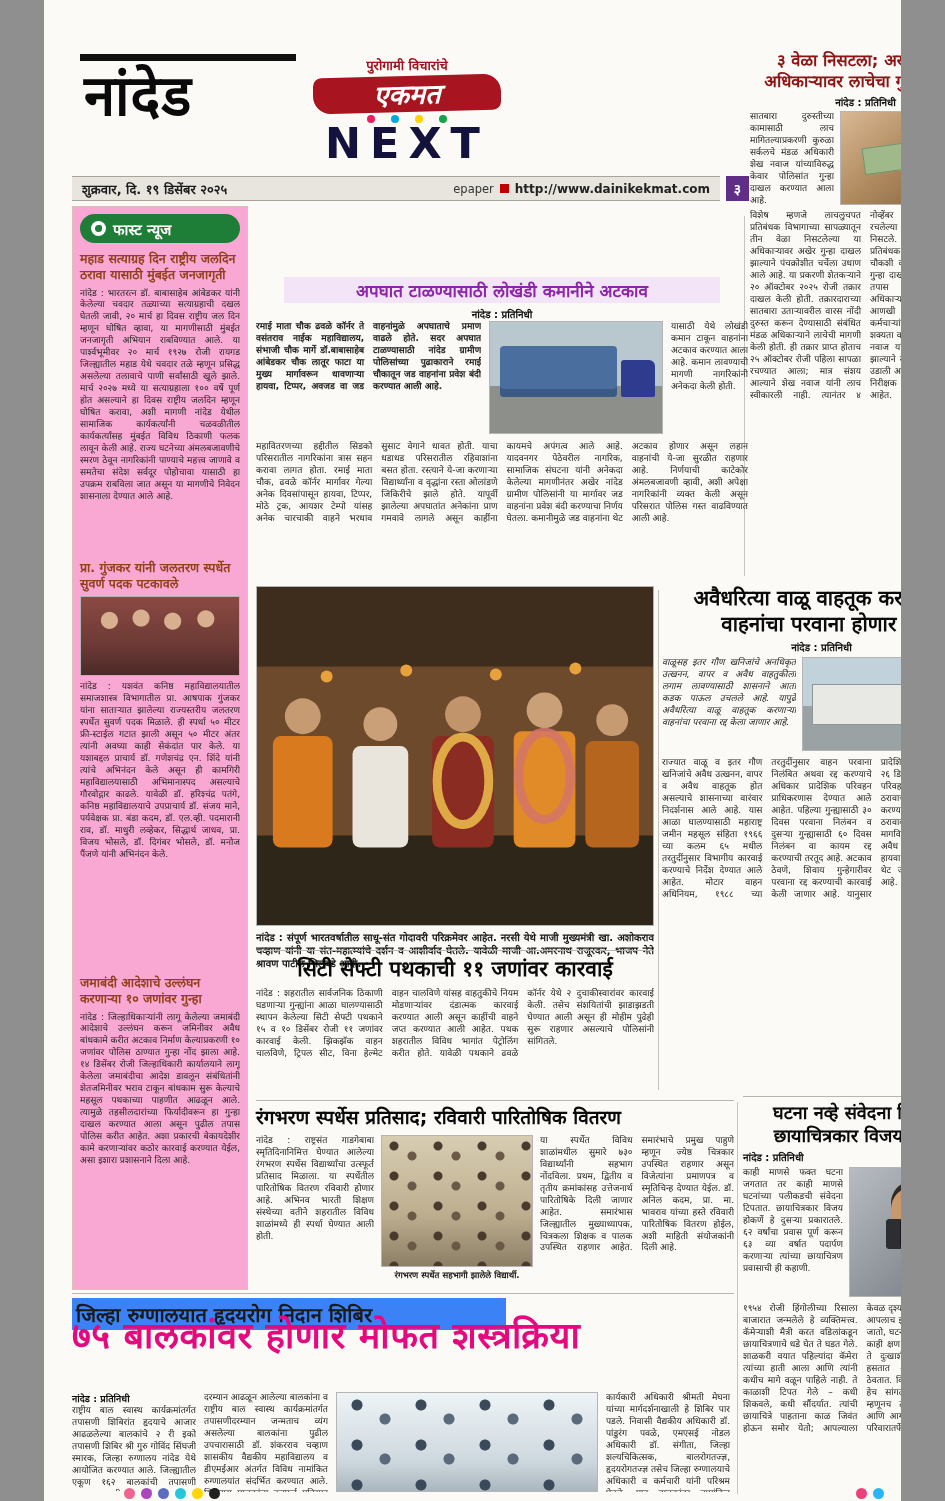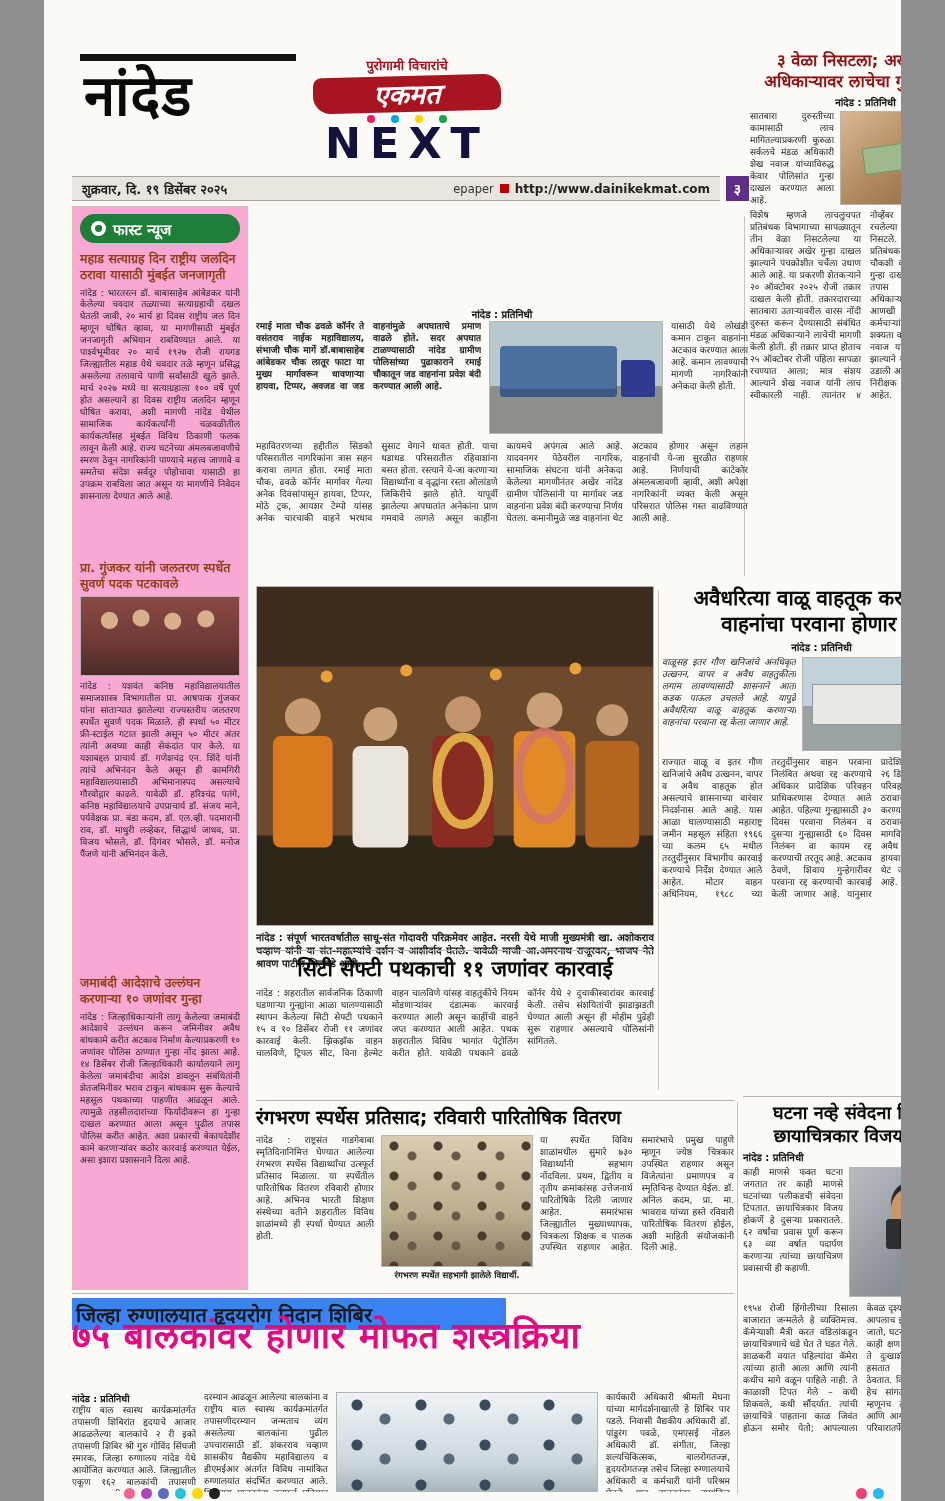--- a/index.html
+++ b/index.html
@@ -172,20 +172,21 @@
       <div class="photo ph-award" style="width:160px;height:80px;margin:2px 0 5px;"></div>
       <div class="bodytext sb-body2">नांदेड : यशवंत कनिष्ठ महाविद्यालयातील समाजशास्त्र विभागातील प्रा. आषपाक गुंजकर यांना साताऱ्यात झालेल्या राज्यस्तरीय जलतरण स्पर्धेत सुवर्ण पदक मिळाले. ही स्पर्धा ५० मीटर फ्री-स्टाईल गटात झाली असून ५० मीटर अंतर त्यांनी अवघ्या काही सेकंदांत पार केले. या यशाबद्दल प्राचार्य डॉ. गणेशचंद्र एन. शिंदे यांनी त्यांचे अभिनंदन केले असून ही कामगिरी महाविद्यालयासाठी अभिमानास्पद असल्याचे गौरवोद्गार काढले. यावेळी डॉ. हरिश्चंद्र पतंगे, कनिष्ठ महाविद्यालयाचे उपप्राचार्य डॉ. संजय माने, पर्यवेक्षक प्रा. बंडा कदम, डॉ. एल.व्ही. पदमारानी राव, डॉ. माधुरी लव्हेकर, सिद्धार्थ जाधव, प्रा. विजय भोसले, डॉ. दिगंबर भोसले, डॉ. मनोज पैंजणे यांनी अभिनंदन केले.</div>
     </div>
 
     <div>
       <div class="sb-head">जमाबंदी आदेशाचे उल्लंघन करणाऱ्या १० जणांवर गुन्हा</div>
       <div class="bodytext sb-body3">नांदेड : जिल्हाधिकाऱ्यांनी लागू केलेल्या जमाबंदी आदेशाचे उल्लंघन करून जमिनीवर अवैध बांधकामे करीत अटकाव निर्माण केल्याप्रकरणी १० जणांवर पोलिस ठाण्यात गुन्हा नोंद झाला आहे. १४ डिसेंबर रोजी जिल्हाधिकारी कार्यालयाने लागू केलेला जमाबंदीचा आदेश डावलून संबंधितांनी शेतजमिनीवर भराव टाकून बांधकाम सुरू केल्याचे महसूल पथकाच्या पाहणीत आढळून आले. त्यामुळे तहसीलदारांच्या फिर्यादीवरून हा गुन्हा दाखल करण्यात आला असून पुढील तपास पोलिस करीत आहेत. अशा प्रकारची बेकायदेशीर कामे करणाऱ्यांवर कठोर कारवाई करण्यात येईल, असा इशारा प्रशासनाने दिला आहे.</div>
     </div>
   </div>
 
+  <div class="abs subhead" style="left:240px;top:277px;width:436px;height:26px;">अपघात टाळण्यासाठी लोखंडी कमानीने अटकाव</div>
   <div class="abs dateline" style="left:212px;top:307px;width:492px;text-align:center;">नांदेड : प्रतिनिधी</div>
 
   <div class="abs" style="left:212px;top:321px;width:492px;height:116px;display:flex;gap:8px;">
     <div class="bodytext cols2 intro" style="width:228px;height:116px;">रमाई माता चौक ढवळे कॉर्नर ते वसंतराव नाईक महाविद्यालय, संभाजी चौक मार्गे डॉ.बाबासाहेब आंबेडकर चौक लातूर फाटा या मुख्य मार्गावरून धावणाऱ्या हायवा, टिप्पर, अवजड वा जड वाहनांमुळे अपघाताचे प्रमाण वाढले होते. सदर अपघात टाळण्यासाठी नांदेड ग्रामीण पोलिसांच्या पुढाकाराने रमाई चौकातून जड वाहनांना प्रवेश बंदी करण्यात आली आहे.</div>
     <div class="photo ph-truck1" style="width:176px;height:113px;"></div>
     <div class="bodytext" style="width:78px;height:116px;">यासाठी येथे लोखंडी कमान टाकून वाहनांना अटकाव करण्यात आला आहे. कमान लावण्याची मागणी नागरिकांनी अनेकदा केली होती.</div>
   </div>
   <div class="abs bodytext cols4" style="left:212px;top:441px;width:492px;height:138px;">महावितरणच्या हद्दीतील सिडको परिसरातील नागरिकांना त्रास सहन करावा लागत होता. रमाई माता चौक, ढवळे कॉर्नर मार्गावर गेल्या अनेक दिवसांपासून हायवा, टिप्पर, मोठे ट्रक, आयशर टेम्पो यांसह अनेक चारचाकी वाहने भरधाव सुसाट वेगाने धावत होती. याचा धडाधड परिसरातील रहिवाशांना बसत होता. रस्त्याने ये-जा करणाऱ्या विद्यार्थ्यांना व वृद्धांना रस्ता ओलांडणे जिकिरीचे झाले होते. यापूर्वी झालेल्या अपघातांत अनेकांना प्राण गमवावे लागले असून काहींना कायमचे अपंगत्व आले आहे. यादवनगर पेठेवरील नागरिक, सामाजिक संघटना यांनी अनेकदा केलेल्या मागणीनंतर अखेर नांदेड ग्रामीण पोलिसांनी या मार्गावर जड वाहनांना प्रवेश बंदी करण्याचा निर्णय घेतला. कमानीमुळे जड वाहनांना थेट अटकाव होणार असून लहान वाहनांची ये-जा सुरळीत राहणार आहे. निर्णयाची काटेकोर अंमलबजावणी व्हावी, अशी अपेक्षा नागरिकांनी व्यक्त केली असून परिसरात पोलिस गस्त वाढविण्यात आली आहे.</div>
 
   <div class="abs photo" style="left:212px;top:586px;width:398px;height:340px;">

